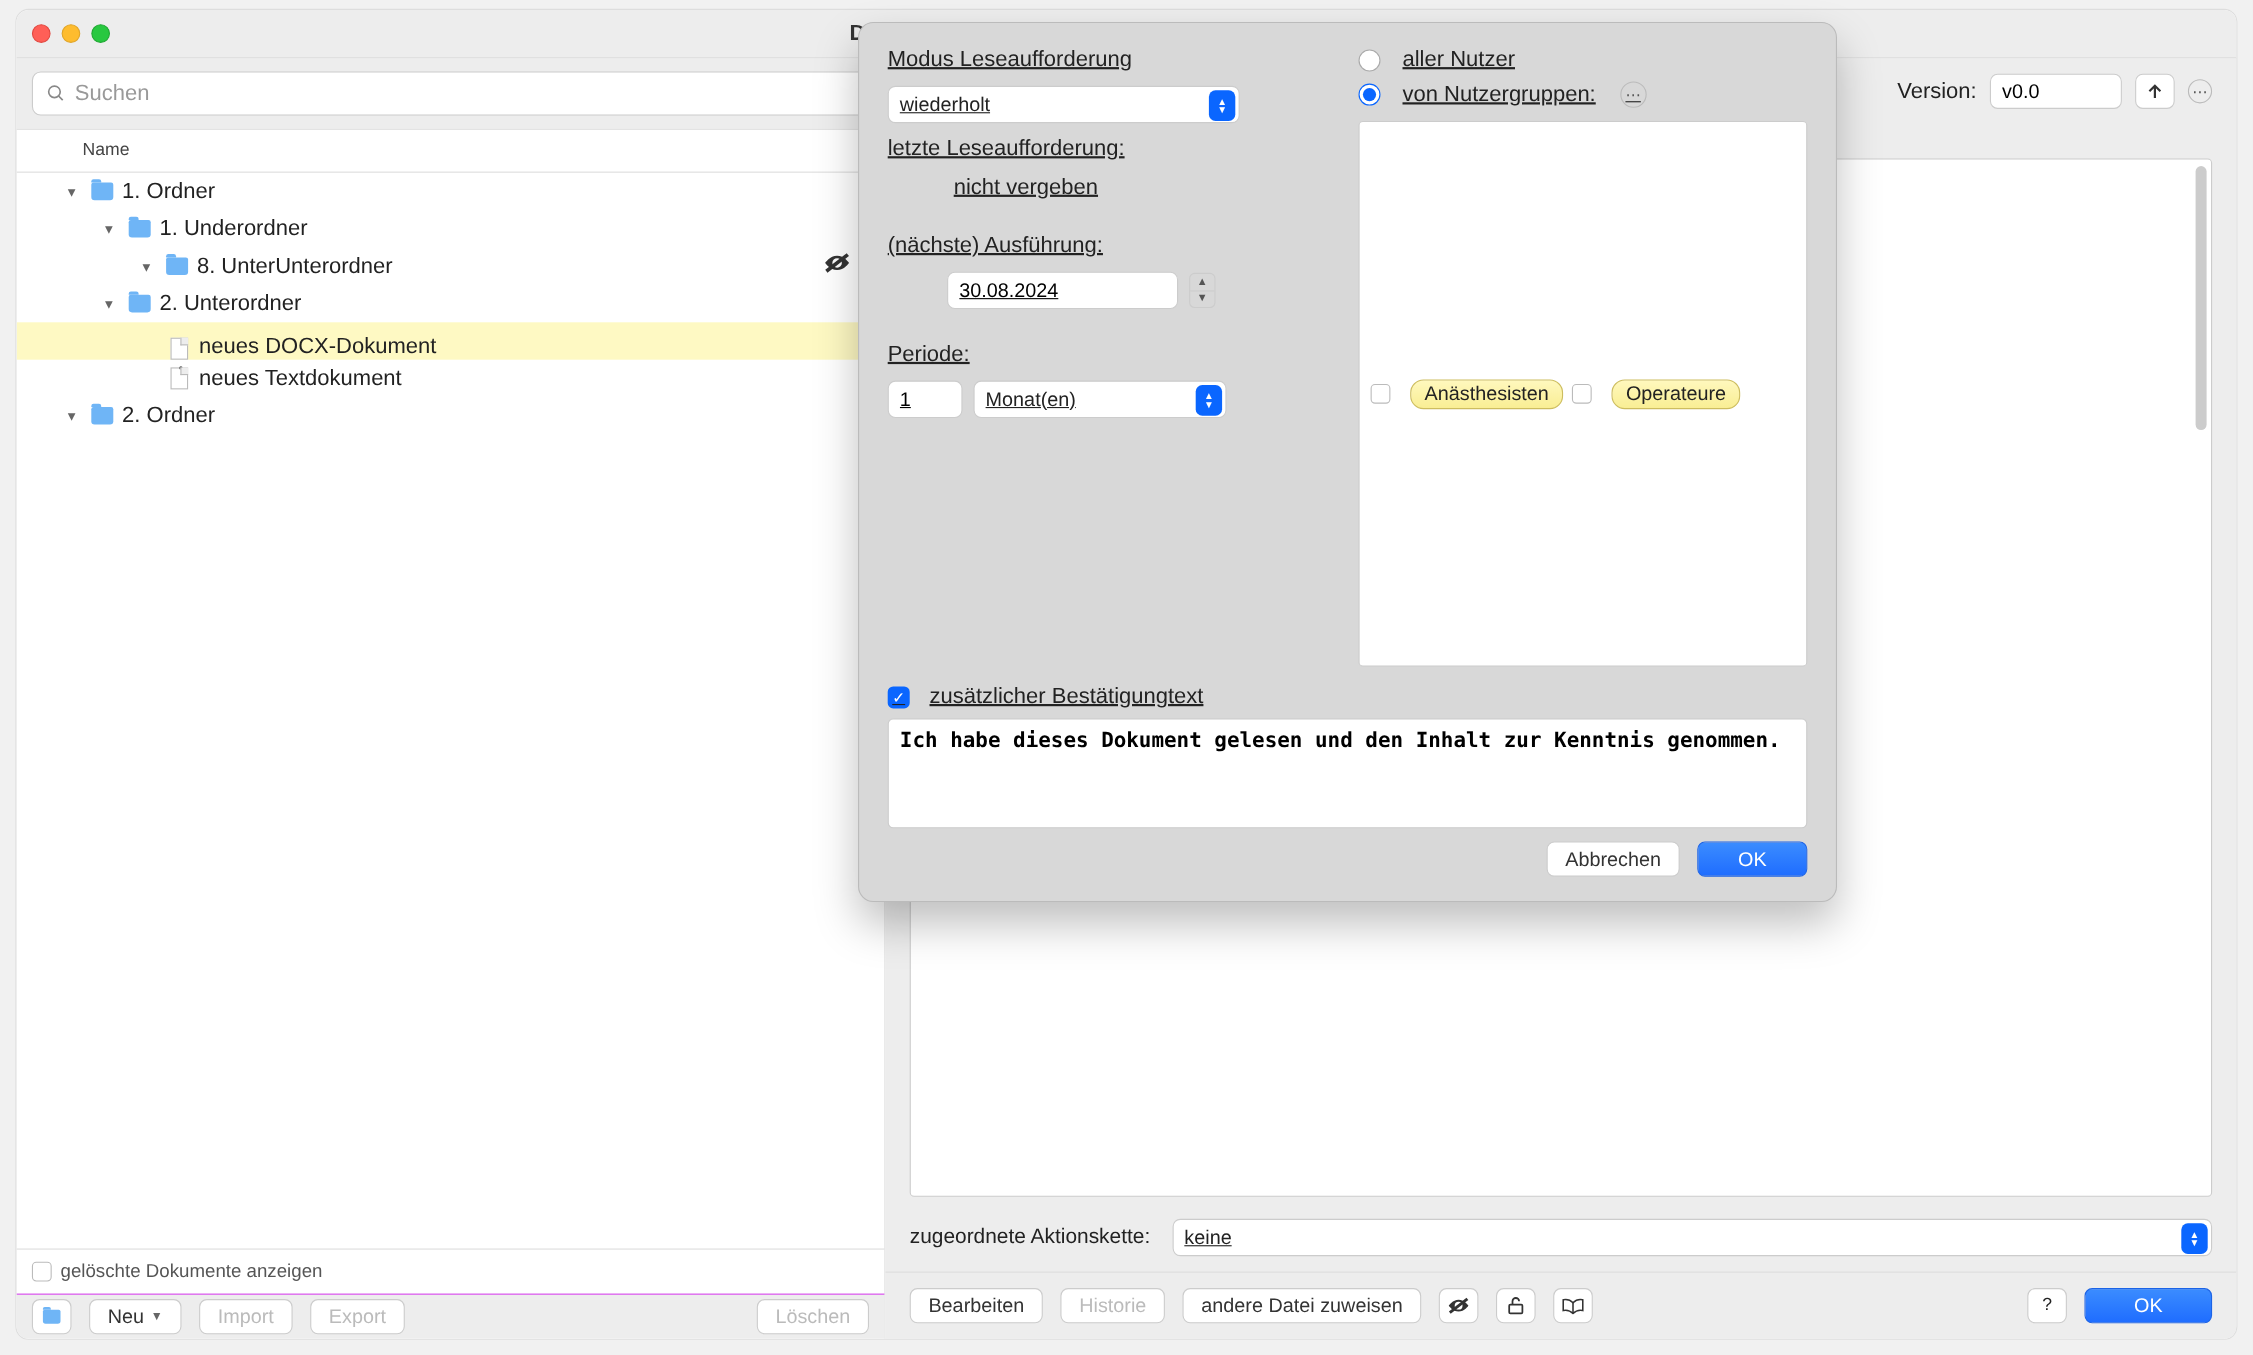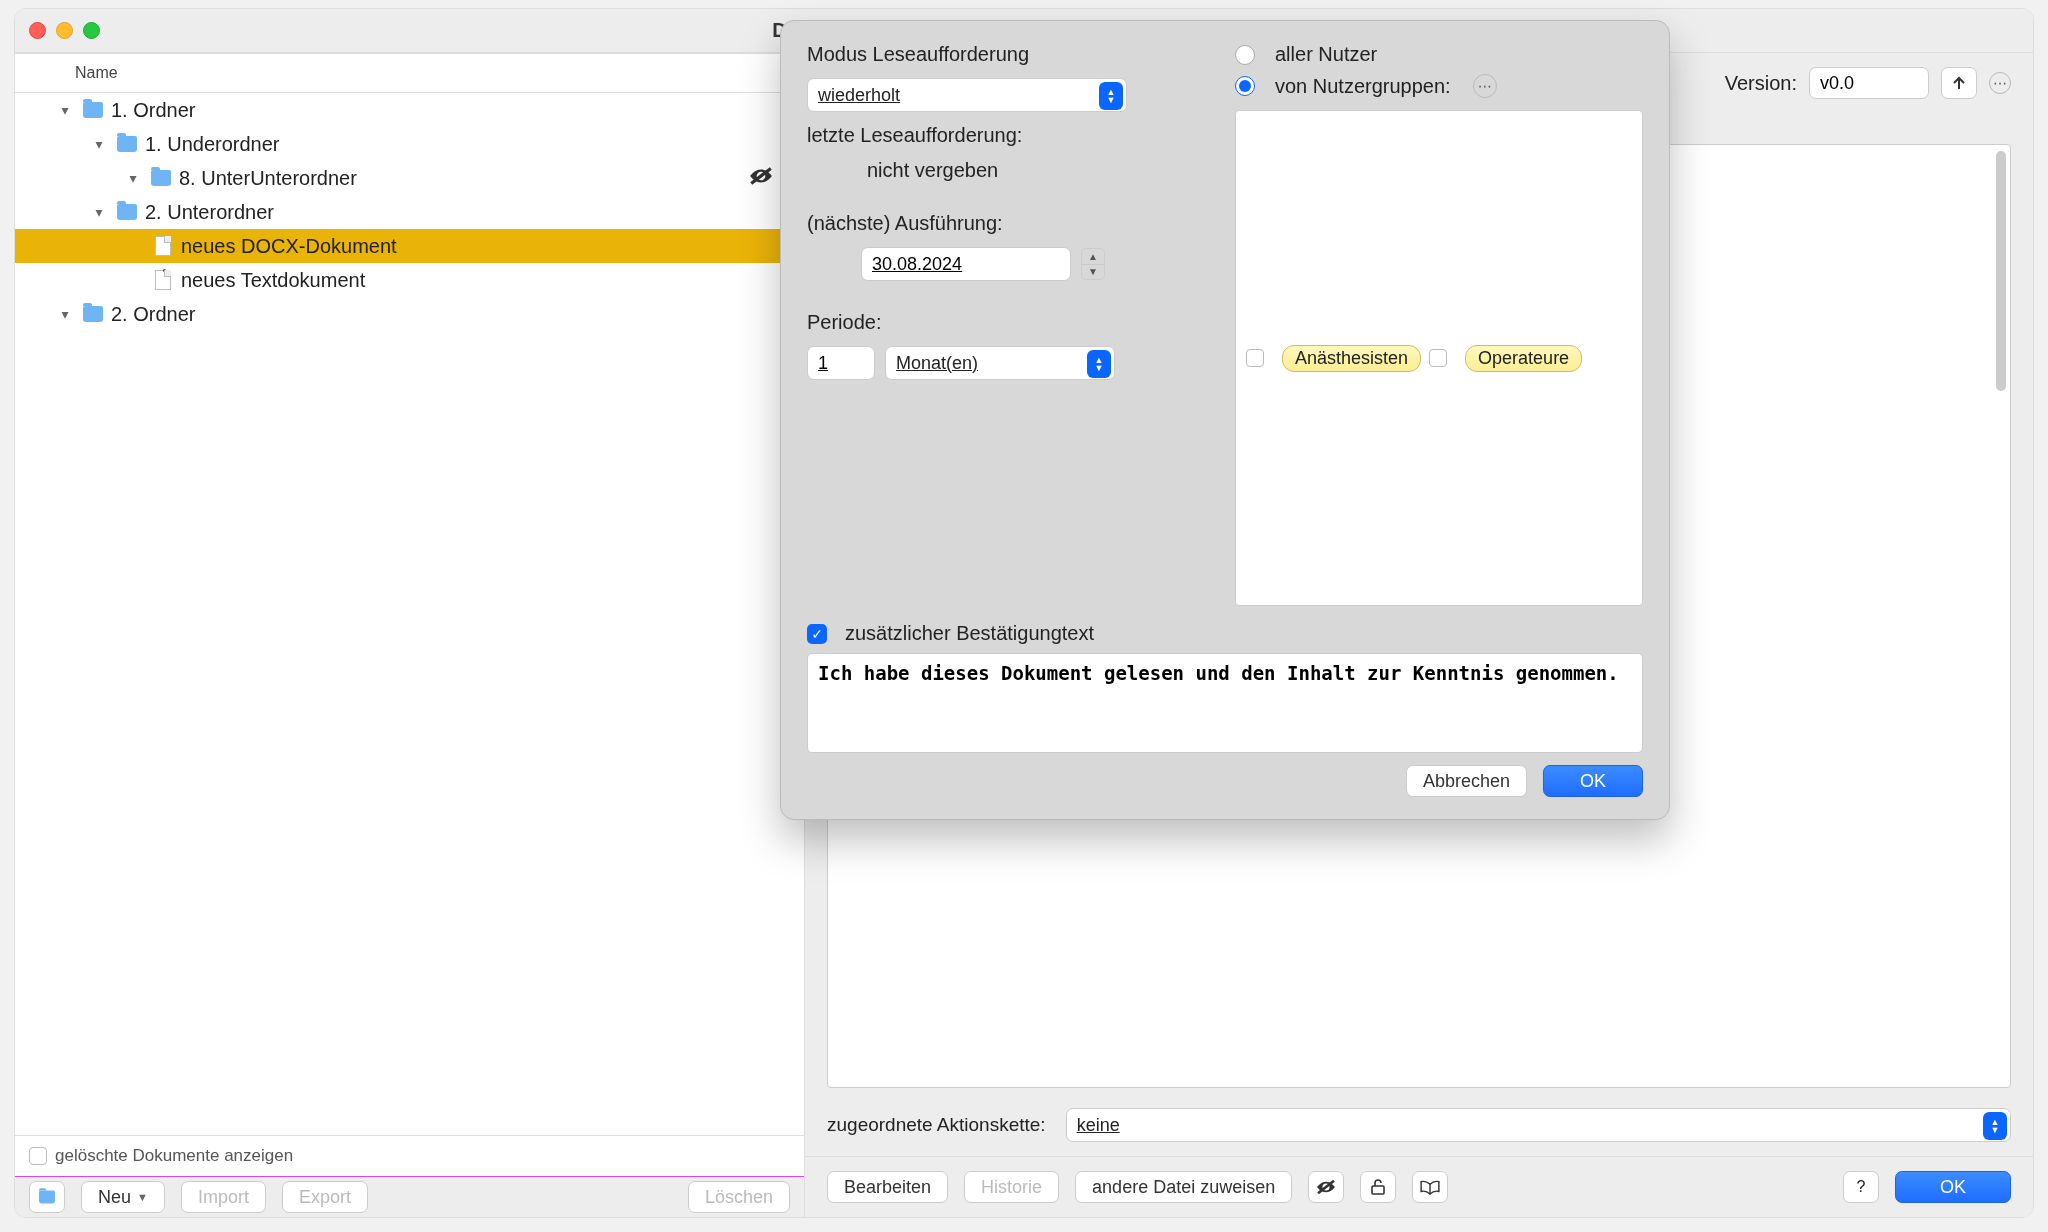--- a/index.html
+++ b/index.html
@@ -23,21 +23,21 @@
   .left { width: 790px; display:flex; flex-direction:column; border-right:1px solid #ddd; }
   .search-wrap { padding: 12px 14px 12px 14px; background:#ededed;}
   .search { width:100%; height:40px; border:1px solid #ccc; border-radius:8px; background:#fff; display:flex; align-items:center; padding:0 12px; color:#888;}
   .search svg { width:18px; height:18px; margin-right:8px; fill:none; stroke:#888; stroke-width:2;}
   .search input { flex:1; border:none; outline:none; font-size:20px; color:#444; background:transparent;}
   .search input::placeholder { color:#999; }
 
   .col-header { height:40px; border-top:1px solid #ddd; border-bottom:1px solid #ddd; display:flex; align-items:center; padding-left:60px; font-size:16px; color:#444;}
   .tree { flex:1; overflow:auto; font-size:20px;}
   .tree-row { height:34px; display:flex; align-items:center; padding-left: 40px;}
-  .tree-row.selected { background:#eab308; }
+  .tree-row.selected { background:#fef9c3;align-items:flex-end; }
   .chevron { width:20px; text-align:center; color:#666; font-size:14px; cursor:pointer;}
   .folder-icon { width:20px; height:16px; background:#6fb5f6; border-radius:2px 2px 3px 3px; position:relative; margin:0 8px;}
   .folder-icon::before { content:""; position:absolute; top:-3px; left:0; width:9px; height:3px; background:#6fb5f6; border-radius:2px 2px 0 0;}
   .file-icon { width:16px; height:20px; border:1px solid #bbb; background:#fff; margin:0 10px; position:relative;}
   .file-icon::after { content:""; position:absolute; right:-1px; top:-1px; width:6px; height:6px; background:#ededed; border-left:1px solid #bbb; border-bottom:1px solid #bbb;}
   .pin { position:absolute; width:3px; height:3px; background:#444; border-radius:50%; top:-2px; left:7px;}
   .eye-off-svg { margin-left:auto; padding-right:30px;}
 
   .left-footer1 { border-top:1px solid #ddd; padding:10px 14px; display:flex; align-items:center; font-size:17px; color:#555;}
   .chk { width:18px; height:18px; border:1px solid #bbb; border-radius:4px; margin-right:8px; background:#fff;}
@@ -63,21 +63,21 @@
   .wide-select { flex:1;}
   .right-footer { border-top:1px solid #ddd; padding:14px 22px; display:flex; align-items:center; gap:16px; background:#ededed;}
 
   .btn.primary { background:linear-gradient(#3b8cff,#1f6dff); color:#fff; border:1px solid #1c63e6; font-weight:500;}
 
   
   .modal { position:absolute; left:780px; top:20px; width:890px; height:800px; background:#d8d8d8; border:1px solid #bbb; border-radius:14px; box-shadow:0 20px 40px rgba(0,0,0,.25); padding:22px 26px; display:flex; flex-direction:column;}
   .modal-cols { display:flex; gap:28px; flex:1;}
   .modal-left { width:400px; display:flex; flex-direction:column; gap:12px;}
   .modal-right { flex:1; display:flex; flex-direction:column;}
-  .label20 { font-size:20px;}
+  .label20 { font-size:20px;text-decoration:underline;}
   .modal .field-row { display:flex; align-items:center; gap:10px; }
   .stepper { width:24px; height:32px; border:1px solid #ccc; border-radius:5px; display:flex; flex-direction:column;}
   .stepper div { flex:1; display:flex; align-items:center; justify-content:center; font-size:10px; color:#555;}
   .stepper div:first-child { border-bottom:1px solid #ccc;}
   .radio { width:20px; height:20px; border:1px solid #aaa; border-radius:50%; display:inline-flex; align-items:center; justify-content:center; margin-right:10px; background:#fff;}
   .radio.checked { border-color:#0a66ff;}
   .radio.checked::after { content:""; width:12px; height:12px; background:#0a66ff; border-radius:50%;}
   .groups-box { flex:1; margin-top:12px; background:#fff; border:1px solid #ccc; border-radius:4px; padding:10px; display:flex; flex-direction:row; gap:8px;}
   .tag-row { display:flex; align-items:center; gap:10px;}
   .tag { background:linear-gradient(#fff8bd,#f9ee94); border:1px solid #cdbd5f; border-radius:12px; padding:2px 12px; font-size:18px;}
@@ -103,20 +103,29 @@
       <div class="tl red"></div>
       <div class="tl yellow"></div>
       <div class="tl green"></div>
     </div>
     <div class="title">Dokumentenverwaltung / Qualitätsmanagement (QM)</div>
   </div>
 
   <div class="content">
 
     <div class="left">
+      <div class="search-wrap">
+        <div class="search">
+          <svg viewBox="0 0 24 24">
+              <circle cx="10" cy="10" r="7"></circle>
+              <line x1="20" y1="20" x2="15" y2="15"></line>
+            </svg>
+          <input type="text" placeholder="Suchen" style="">
+        </div>
+      </div>
       <div class="col-header">Name</div>
 
       <div class="tree">
         <div class="tree-row" style="padding-left:40px">
           <span class="chevron">▾</span>
           <span class="folder-icon"></span>
           <span>1. Ordner</span>
         </div>
         <div class="tree-row" style="padding-left:74px">
           <span class="chevron">▾</span>

